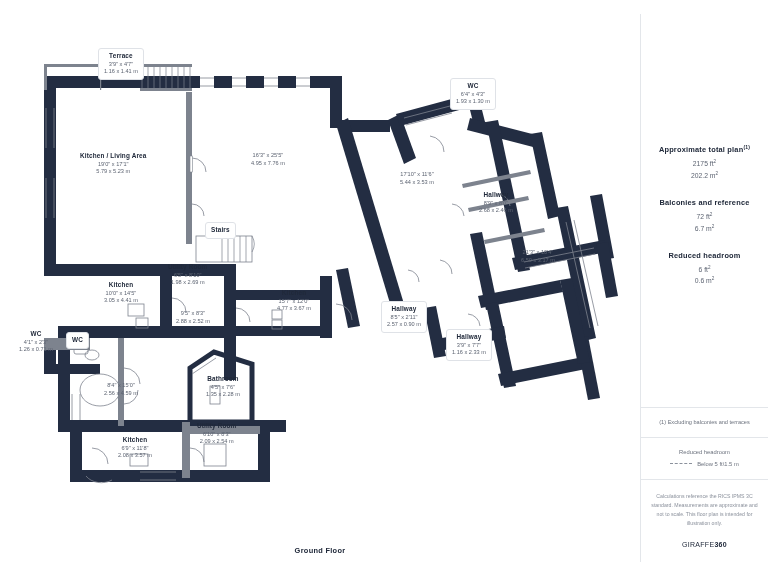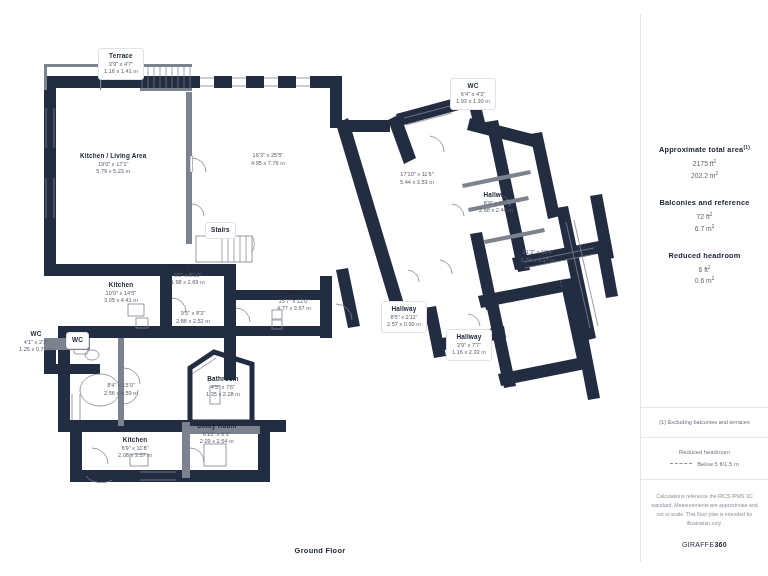--- a/index.html
+++ b/index.html
@@ -436,21 +436,21 @@
       </div>
       <div class="rl boxed" style="left: 66px; top: 332px;">
         <div class="nm">WC</div>
       </div>
     </div>
 
   <div id="sidebar">
 
     <div class="area-block">
       <div class="area-group">
-        <div class="area-title"><span>Approximate total area</span><sup>(1)</sup></div>
+        <div class="area-title"><span>Approximate total plan</span><sup>(1)</sup></div>
         <div class="area-val"><span>2175 ft</span><sup>2</sup></div>
         <div class="area-val"><span>202.2 m</span><sup>2</sup></div>
       </div>
 
       <div class="area-group">
         <div class="area-title">Balconies and reference</div>
         <div class="area-val"><span>72 ft</span><sup>2</sup></div>
         <div class="area-val"><span>6.7 m</span><sup>2</sup></div>
       </div>
 

